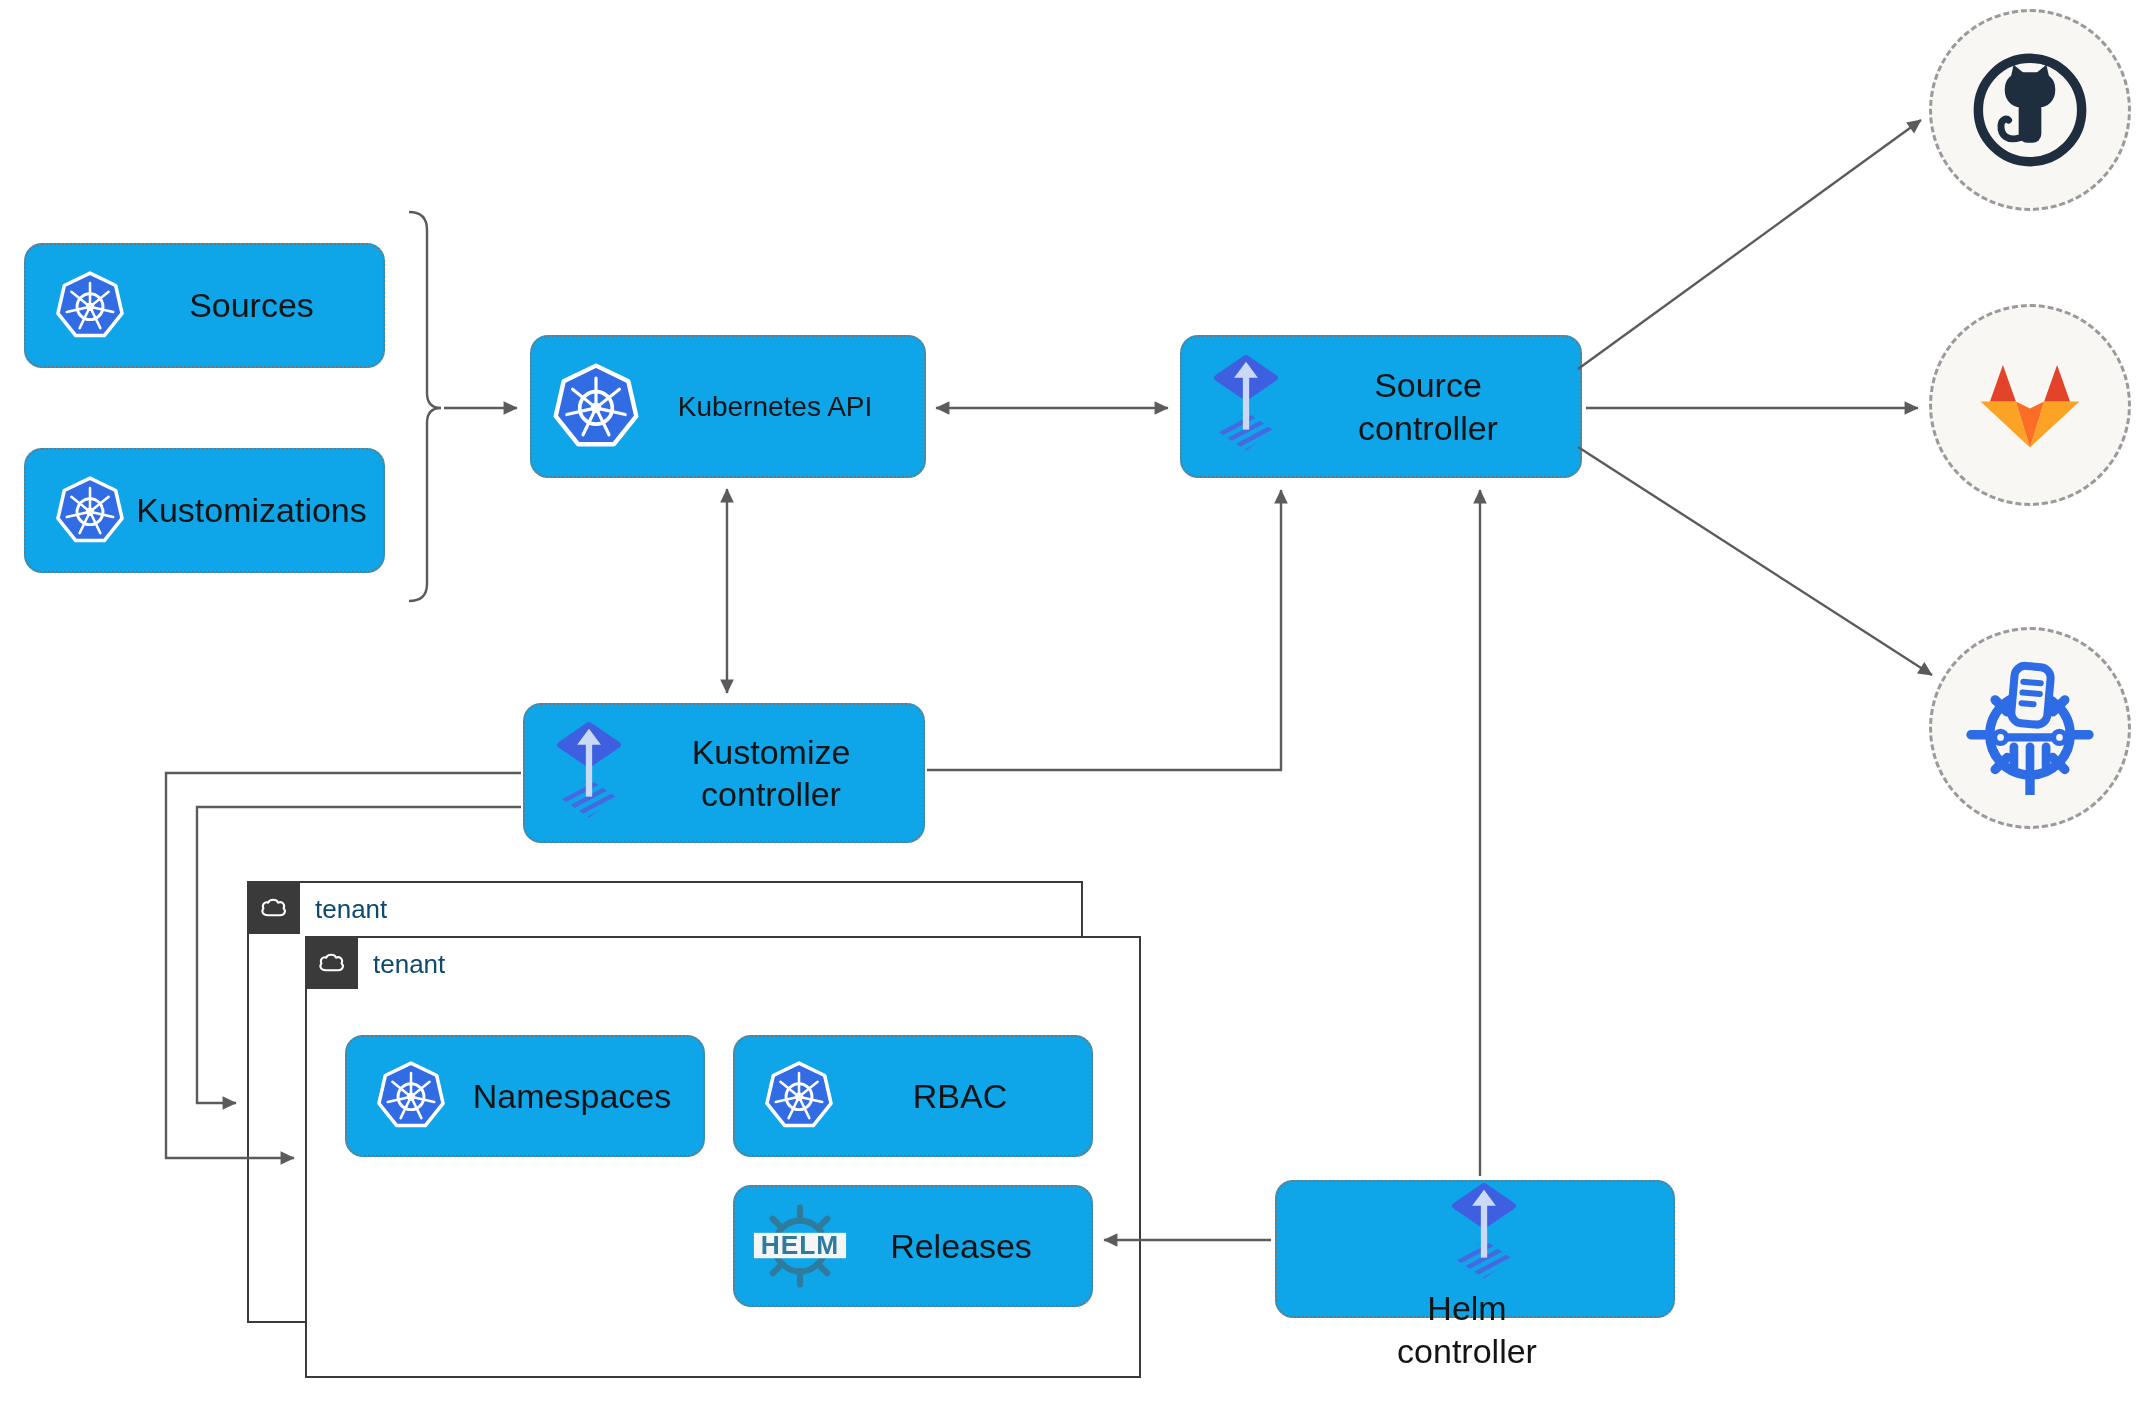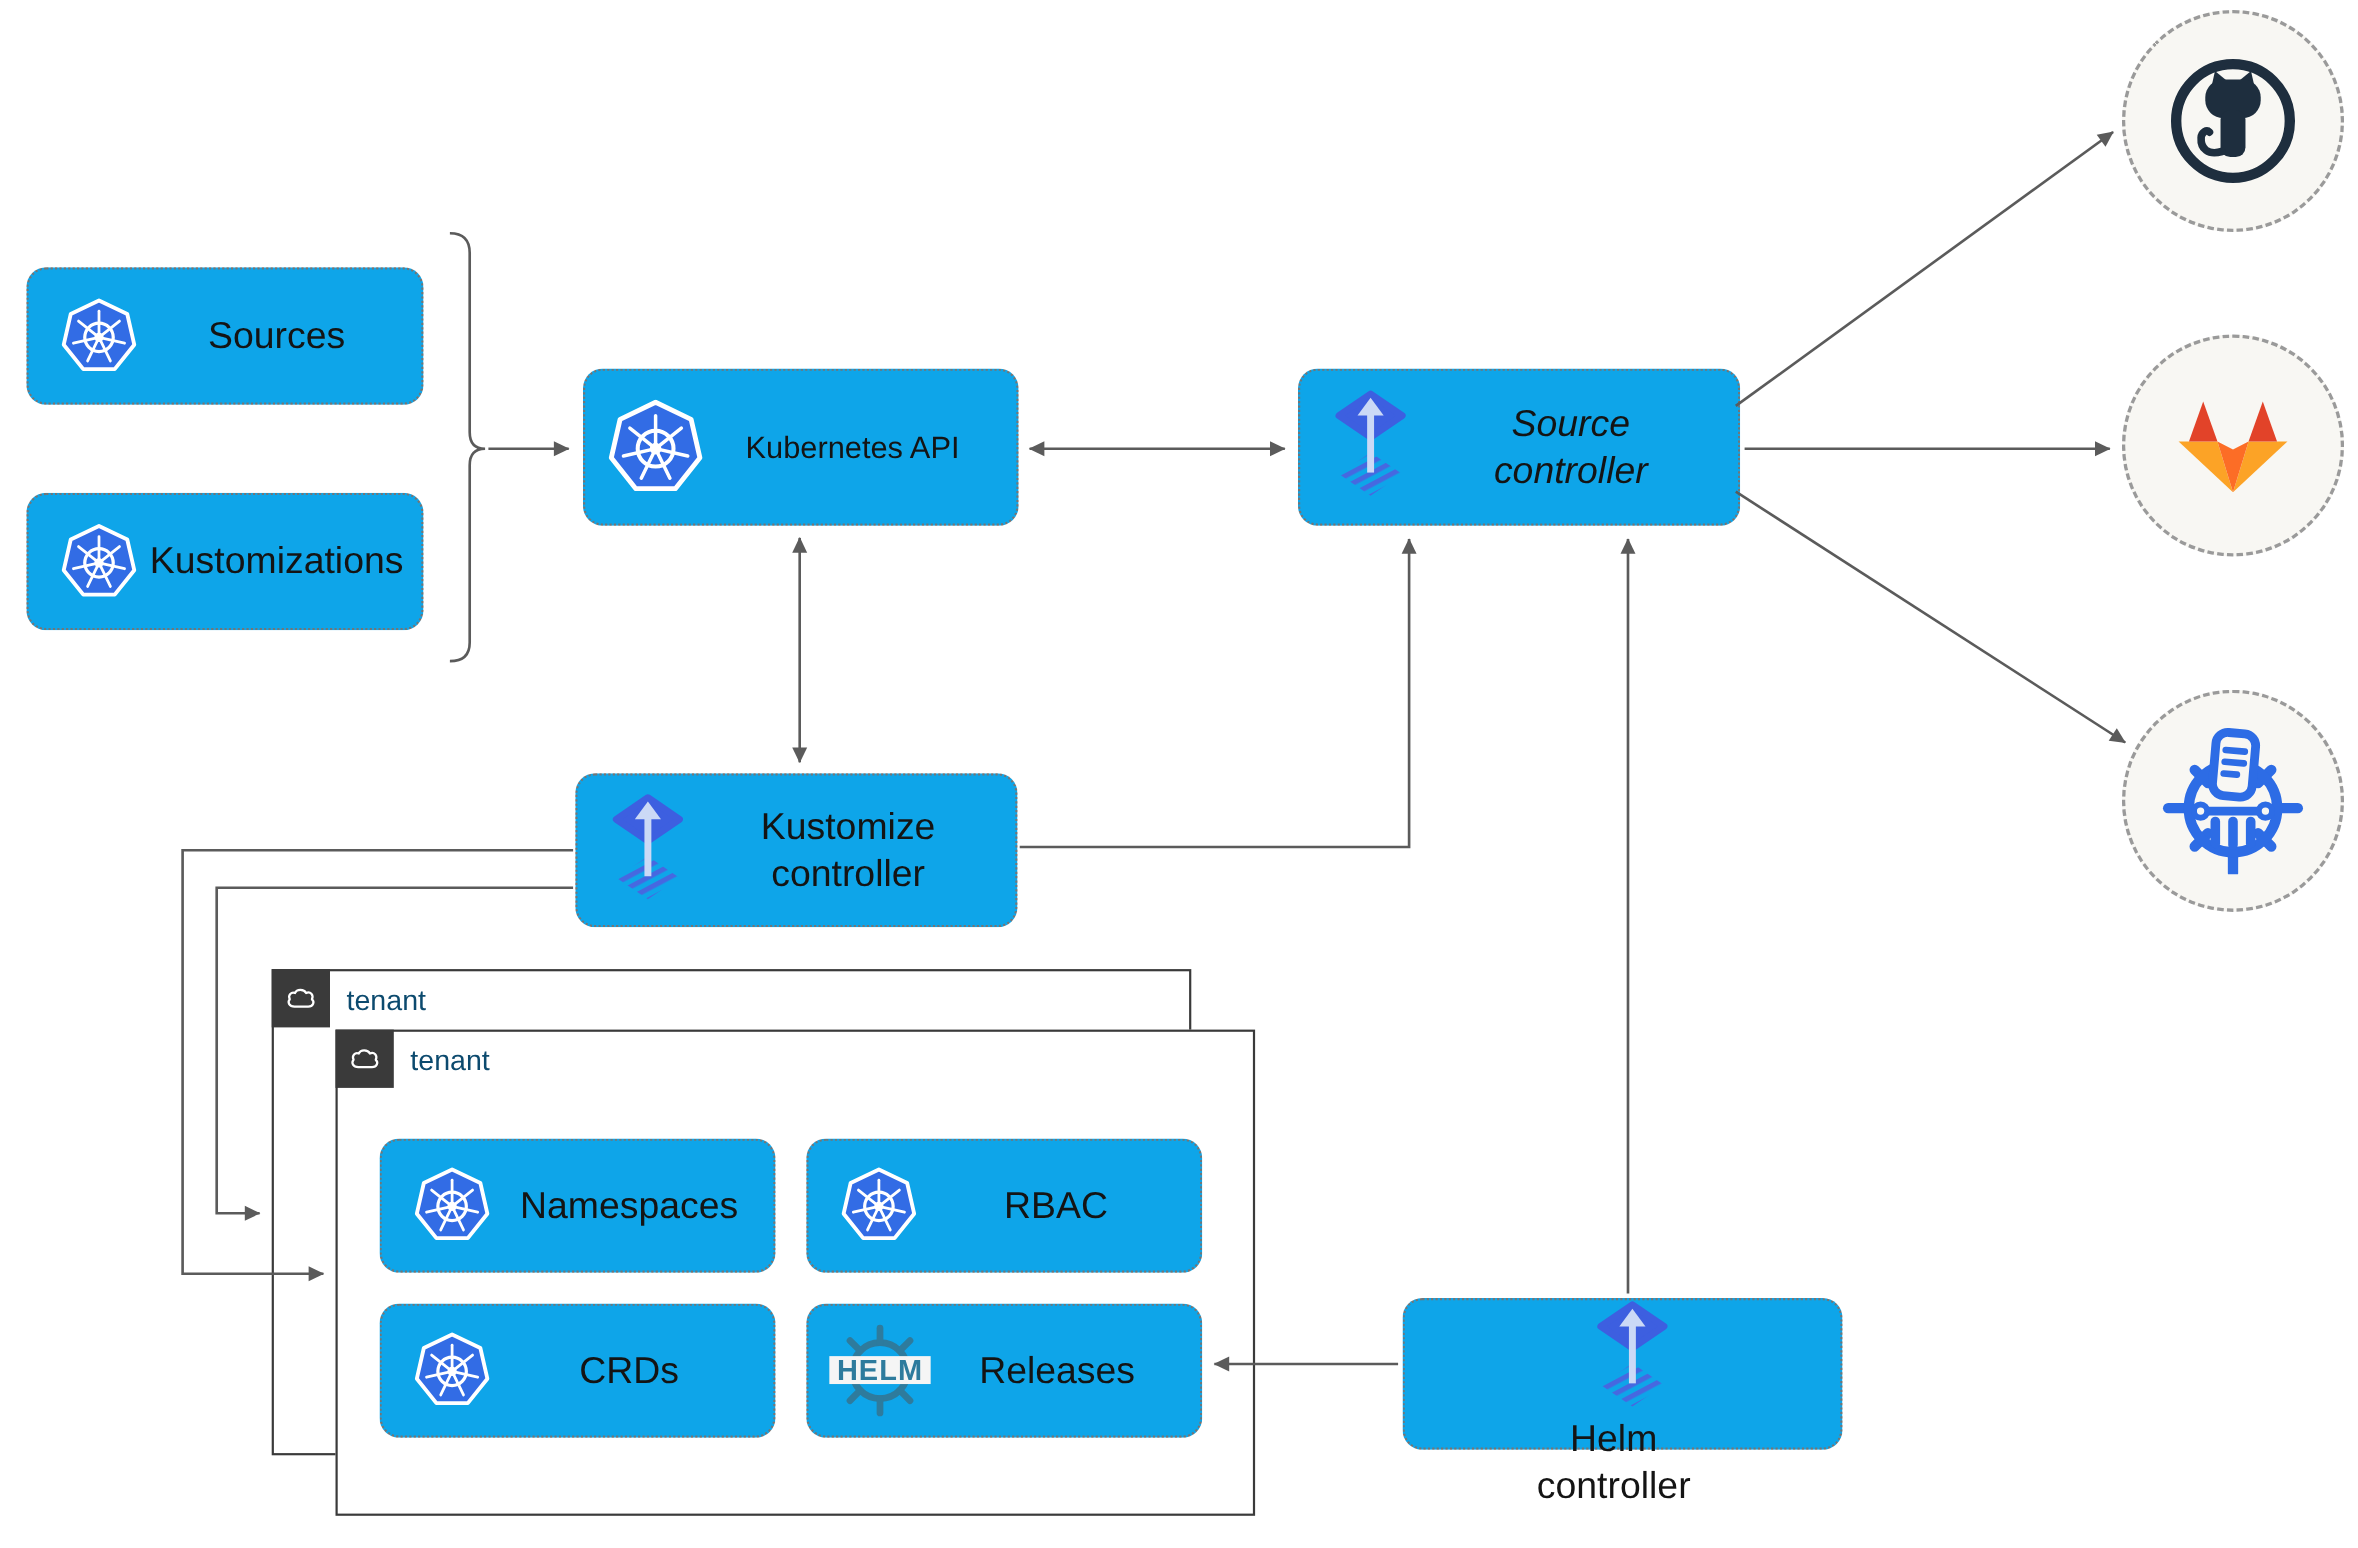--- a/index.html
+++ b/index.html
@@ -148,28 +148,20 @@
       <span class="lbl">Namespaces</span>
     </div>
     <div class="node" style="left:426px;top:97px;width:360px;height:122px;">
       <span class="ic">
         <svg width="70" height="70">
             <use href="#sym-k8s"></use>
           </svg>
         </span>
       <span class="lbl">RBAC</span>
     </div>
-    <div class="node" style="left:38px;top:247px;width:360px;height:122px;">
-      <span class="ic">
-        <svg width="70" height="70">
-            <use href="#sym-k8s"></use>
-          </svg>
-        </span>
-      <span class="lbl">CRDs</span>
-    </div>
     <div class="node" style="left:426px;top:247px;width:360px;height:122px;">
       <span class="ic">
         <svg width="94" height="94">
             <use href="#sym-helm"></use>
           </svg>
         </span>
       <span class="lbl">Releases</span>
     </div>
   </div>
 
@@ -192,21 +184,21 @@
 
   <div class="node" style="left:530px;top:335px;width:396px;height:143px;z-index:3;">
     <span class="ic">
       <svg width="88" height="88">
           <use href="#sym-k8s"></use>
         </svg>
       </span>
     <span class="lbl" style="font-size:28px;white-space:nowrap;">Kubernetes API</span>
   </div>
 
-  <div class="node" style="left:1180px;top:335px;width:402px;height:143px;z-index:3;font-style:italic;">
+  <div class="node" style="left:1180px;top:335px;width:402px;height:143px;z-index:3;">
     <span class="ic">
       <svg width="70" height="105" viewBox="0 0 100 150">
           <use href="#sym-flux"></use>
         </svg>
       </span>
     <span class="lbl two">
       <span>Source controller</span>
       </span>
   </div>
 

